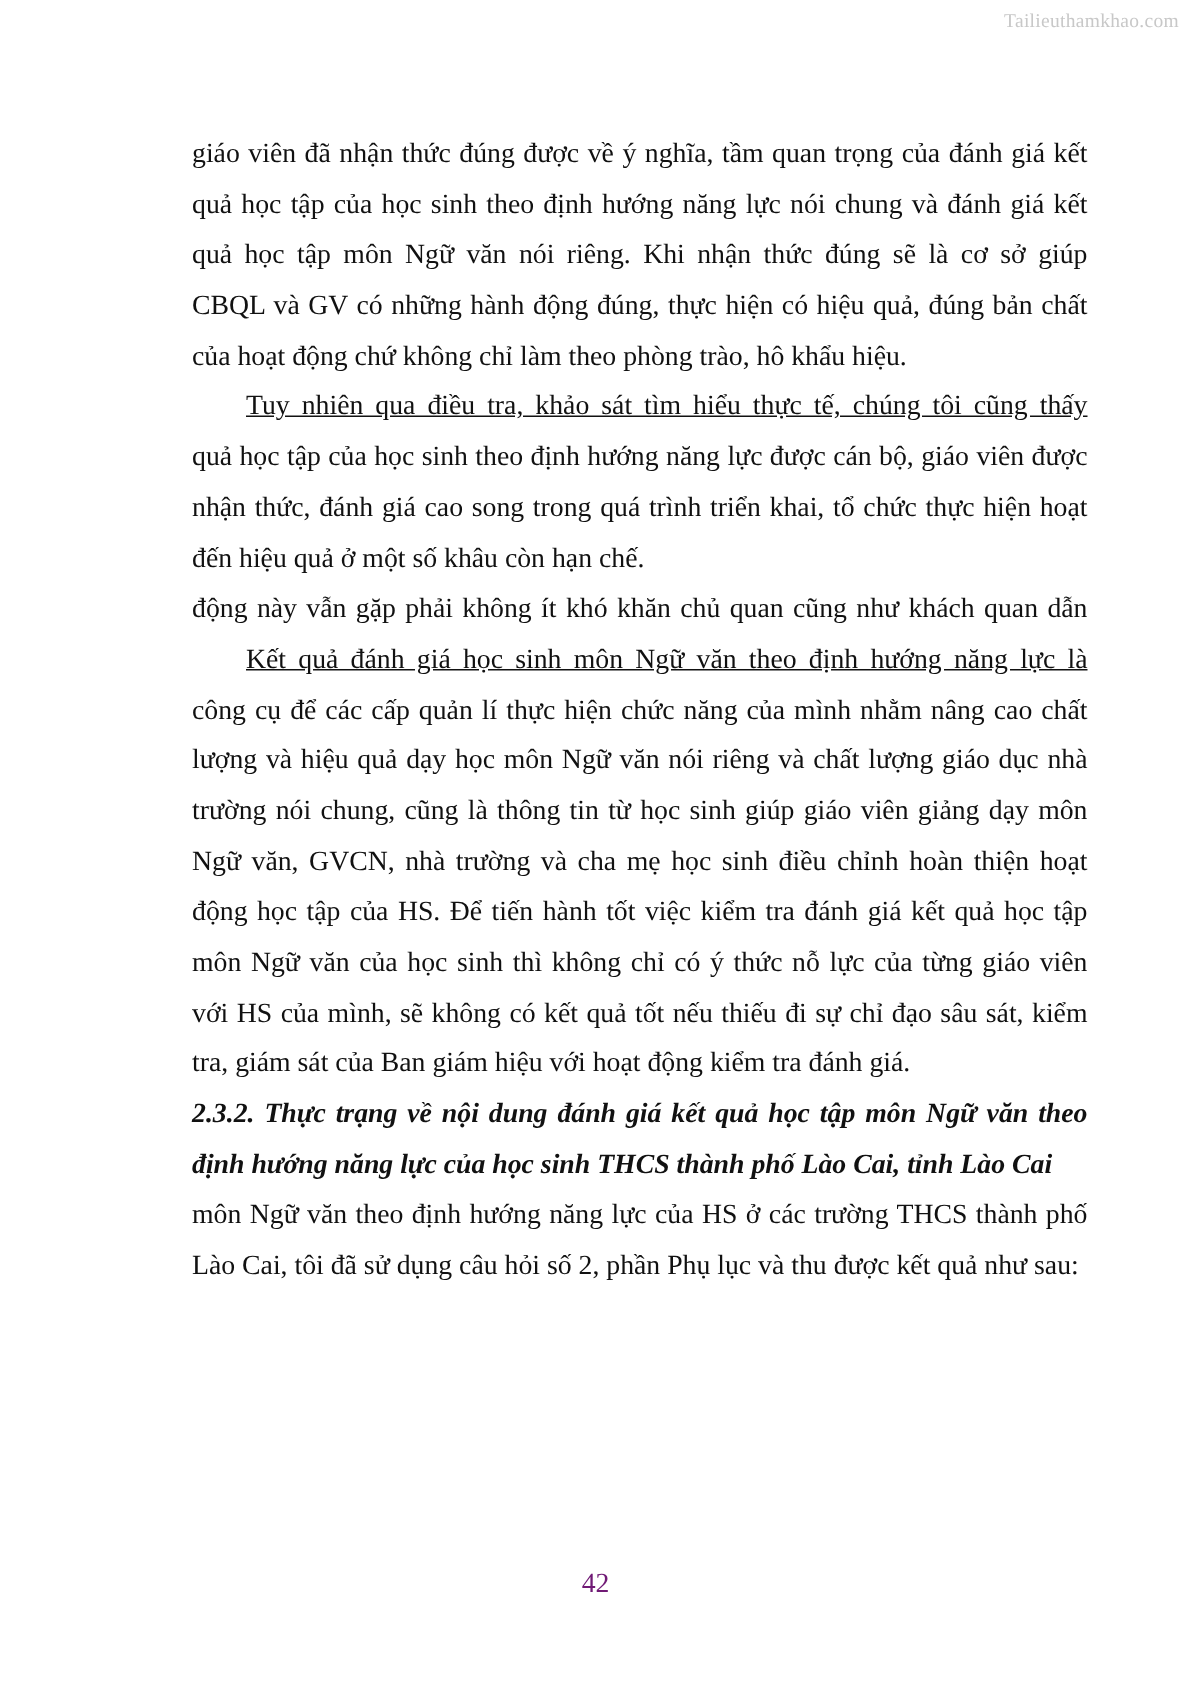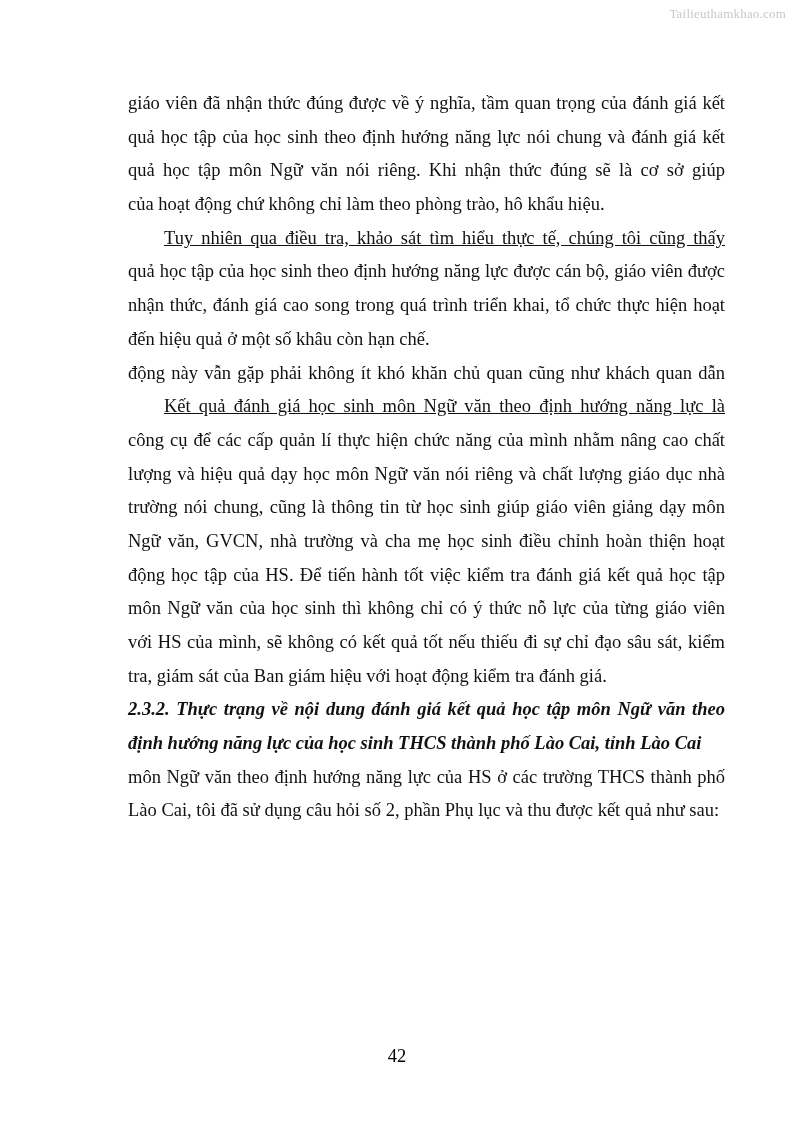--- a/index.html
+++ b/index.html
@@ -16,33 +16,34 @@
     }
     .line {
       height: 33.7px; line-height: 33.7px; white-space: nowrap;
       text-align: justify; text-align-last: justify; display: block;
     }
     .line.last { text-align-last: left; }
     .line.indent { padding-left: 36px; text-decoration: underline; }
     .heading { font-weight: bold; font-style: italic; }
     .page-number {
       position: absolute; top: 1046px; left: 0; width: 794px; text-align: center;
-      font-family: "Liberation Serif", serif; font-size: 18.5px; color: #000000;
+      font-family: "Liberation Serif", serif; font-size: 18.5px; color: #701a75;
     }
   </style>
 </head>
 <body>
 
 <div class="watermark">Tailieuthamkhao.com</div>
 
 <div class="page">
   <div>
     <span class="line">giáo viên đã nhận thức đúng được về ý nghĩa, tầm quan trọng của đánh giá kết</span>
     <span class="line">quả học tập của học sinh theo định hướng năng lực nói chung và đánh giá kết</span>
     <span class="line">quả học tập môn Ngữ văn nói riêng. Khi nhận thức đúng sẽ là cơ sở giúp</span>
+    <span class="line">CBQL và GV có những hành động đúng, thực hiện có hiệu quả, đúng bản chất</span>
     <span class="line last">của hoạt động chứ không chỉ làm theo phòng trào, hô khẩu hiệu.</span>
   </div>
   <div>
     <span class="line indent">Tuy nhiên qua điều tra, khảo sát tìm hiểu thực tế, chúng tôi cũng thấy</span>
     <span class="line">quả học tập của học sinh theo định hướng năng lực được cán bộ, giáo viên được</span>
     <span class="line">nhận thức, đánh giá cao song trong quá trình triển khai, tổ chức thực hiện hoạt</span>
     <span class="line last">đến hiệu quả ở một số khâu còn hạn chế.</span>
     <span class="line">động này vẫn gặp phải không ít khó khăn chủ quan cũng như khách quan dẫn</span>
   </div>
   <div>

